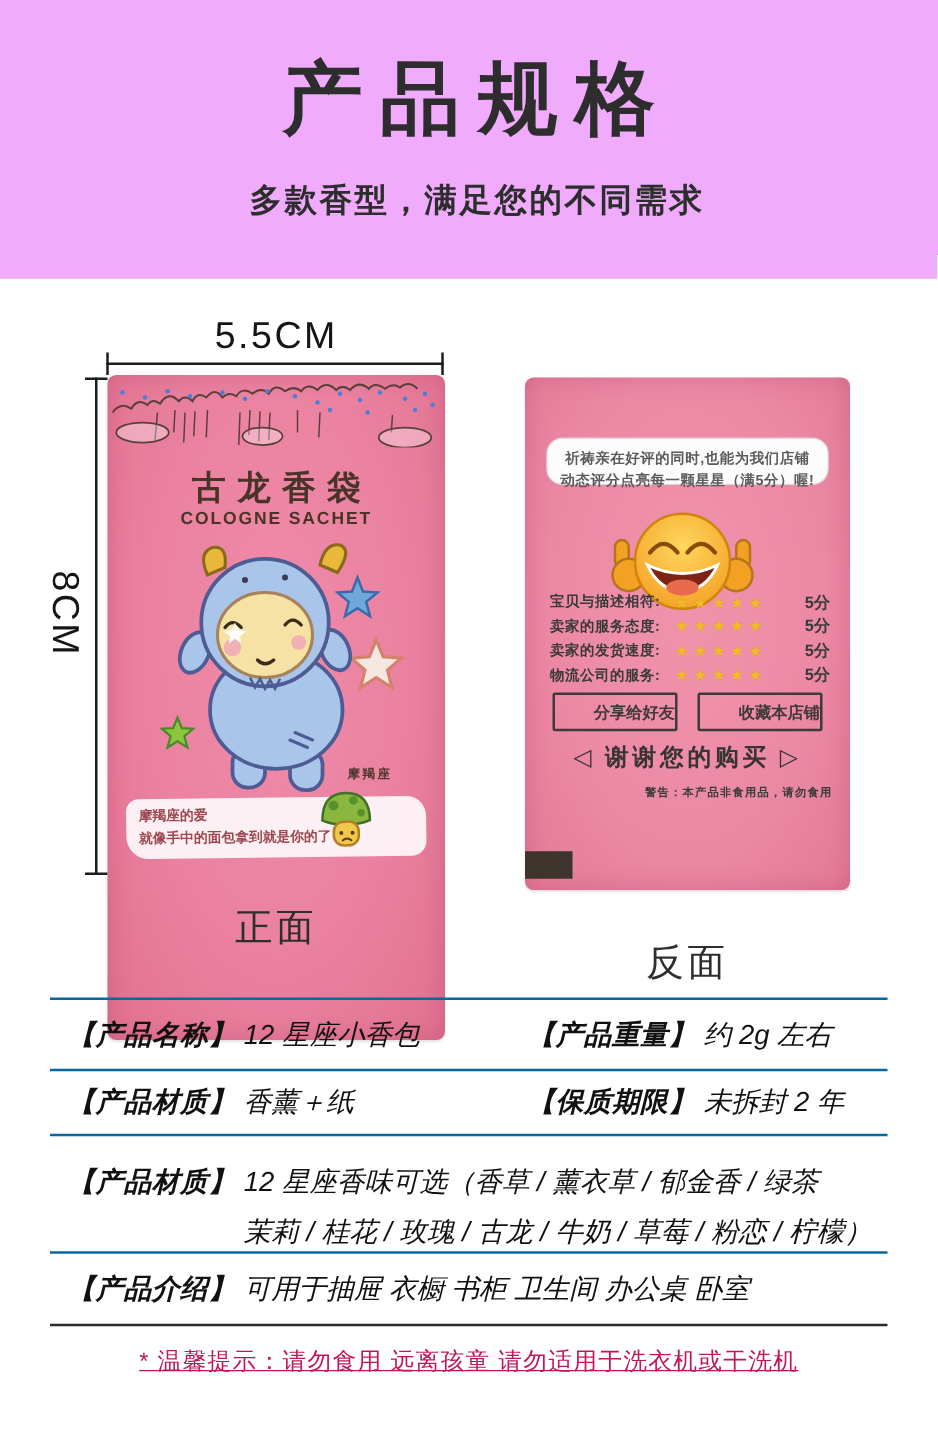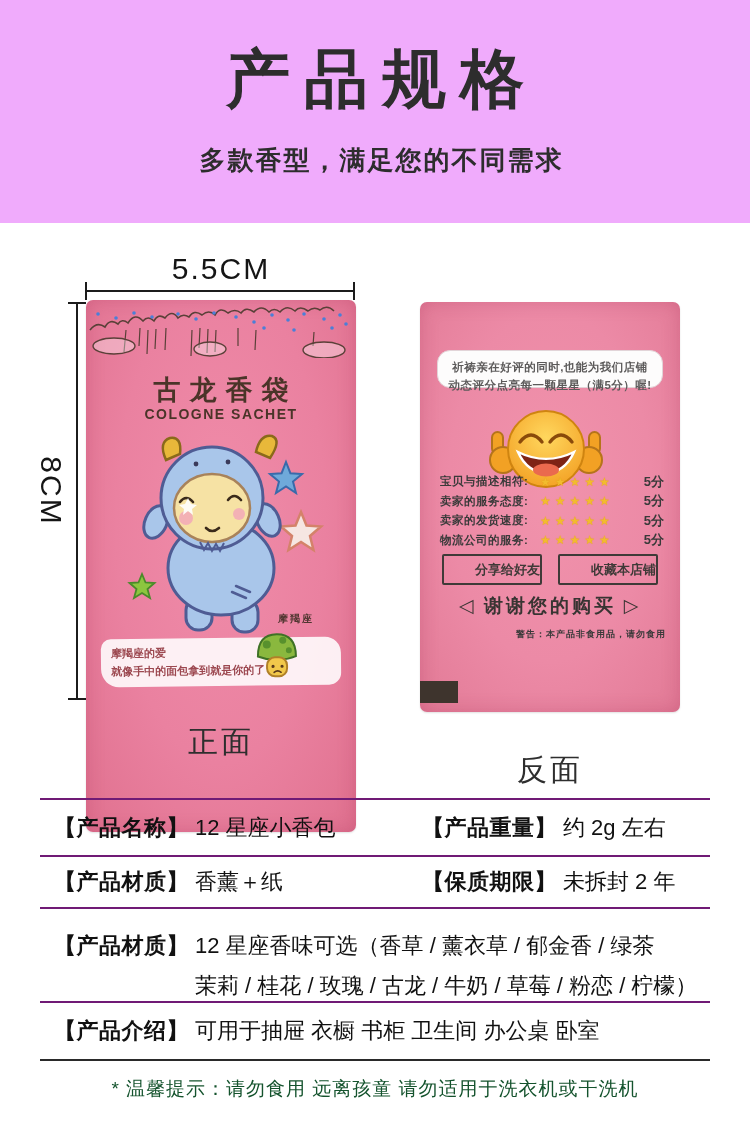--- a/index.html
+++ b/index.html
@@ -100,34 +100,34 @@
   .pack-warning {
     position:absolute; right:14px; top:326px;
     font-size:9px; font-weight:bold; letter-spacing:1px; color:#3a3a3a;
   }
   .barcode-patch { position:absolute; left:0px; top:379px; width:38px; height:22px; background:#3e342d; }
   .face-label { position:absolute; text-align:center; font-size:30px; color:#2e2e2e; letter-spacing:3px; }
   .face-label.front { left:86px; top:722px; width:270px; }
   .face-label.back  { left:420px; top:722px; width:260px;margin-top:28px; }
   
   .specs { position:absolute; left:40px; top:798px; width:670px; font-size:22px; color:#111; }
-  .spec-row { border-top:2px solid #701a75; position:relative; }
+  .spec-row { border-top:2px solid #0369a1; position:relative;font-style:italic; }
   .spec-row.last { border-bottom:2px solid #2a2a2a; }
   .row-2col { height:57px; display:grid; grid-template-columns:368px 1fr; align-items:center; }
   .row-2col.r2 { height:52px; }
   .cell { padding-left:14px; white-space:nowrap; }
   .lbl { font-weight:bold; letter-spacing:0.5px; }
   .val { margin-left:6px; }
   .row-multi { height:94px; display:flex; align-items:flex-start; padding:17px 0 0 14px; }
   .row-multi .lbl { line-height:40px; }
   .row-multi .val-col { margin-left:6px; line-height:40px; white-space:nowrap; }
   .row-single { height:60px; display:flex; align-items:center; padding-left:14px; white-space:nowrap; }
   .note {
     position:absolute; left:0; top:1076px; width:100%; text-align:center;
-    font-size:19px; color:#14532d; letter-spacing:1px;
+    font-size:19px; color:#be185d; letter-spacing:1px;text-decoration:underline;
   }
 </style>
 </head>
 <body>
 
 <div class="page">
 
   <header class="hero">
     <h1 class="hero-title">产品规格</h1>
     <p class="hero-sub">多款香型，满足您的不同需求</p>

